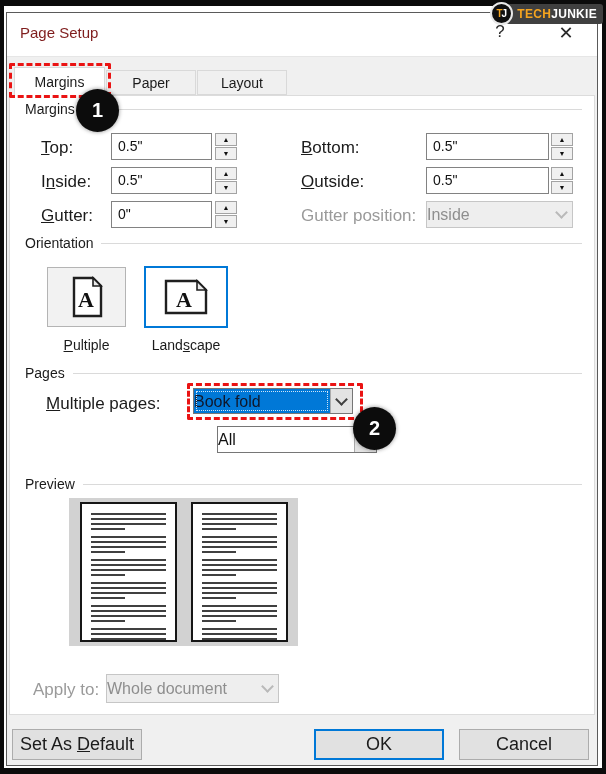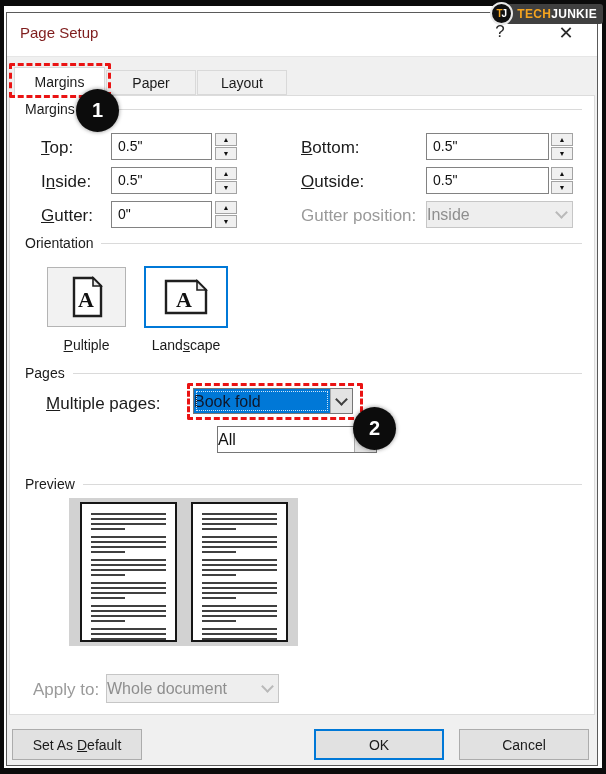--- a/index.html
+++ b/index.html
@@ -69,21 +69,21 @@
   
   .backing{position:absolute;background:#d2d2d2;}
   .bpage{position:absolute;background:#fff;border:2px solid #161616;box-sizing:border-box;
          padding:6px 9px;overflow:hidden;}
   .pline{height:2px;background:#404040;margin-top:3px;}
   .pline.short{width:45%;}
   .pline.gap{margin-top:6px;}
 
   
   .btn{position:absolute;top:716px;height:31px;box-sizing:border-box;background:#e1e1e1;
-       border:1px solid #acacac;font-size:14px;color:#1b1b1b;display:flex;align-items:center;
+       border:1px solid #acacac;font-size:18px;color:#1b1b1b;display:flex;align-items:center;
        justify-content:center;cursor:default;white-space:pre;}
   .btn.primary{border:2px solid #0078d7;}
 
   
   .annot{position:absolute;border:3px dashed #ea1313;border-radius:2px;box-sizing:border-box;
          z-index:15;pointer-events:none;}
   .stepc{position:absolute;width:43px;height:43px;border-radius:50%;background:#0c0c0c;color:#fff;
          font-size:20px;font-weight:bold;display:flex;align-items:center;justify-content:center;
          z-index:20;box-shadow:0 0 4px rgba(0,0,0,.45);}
 

